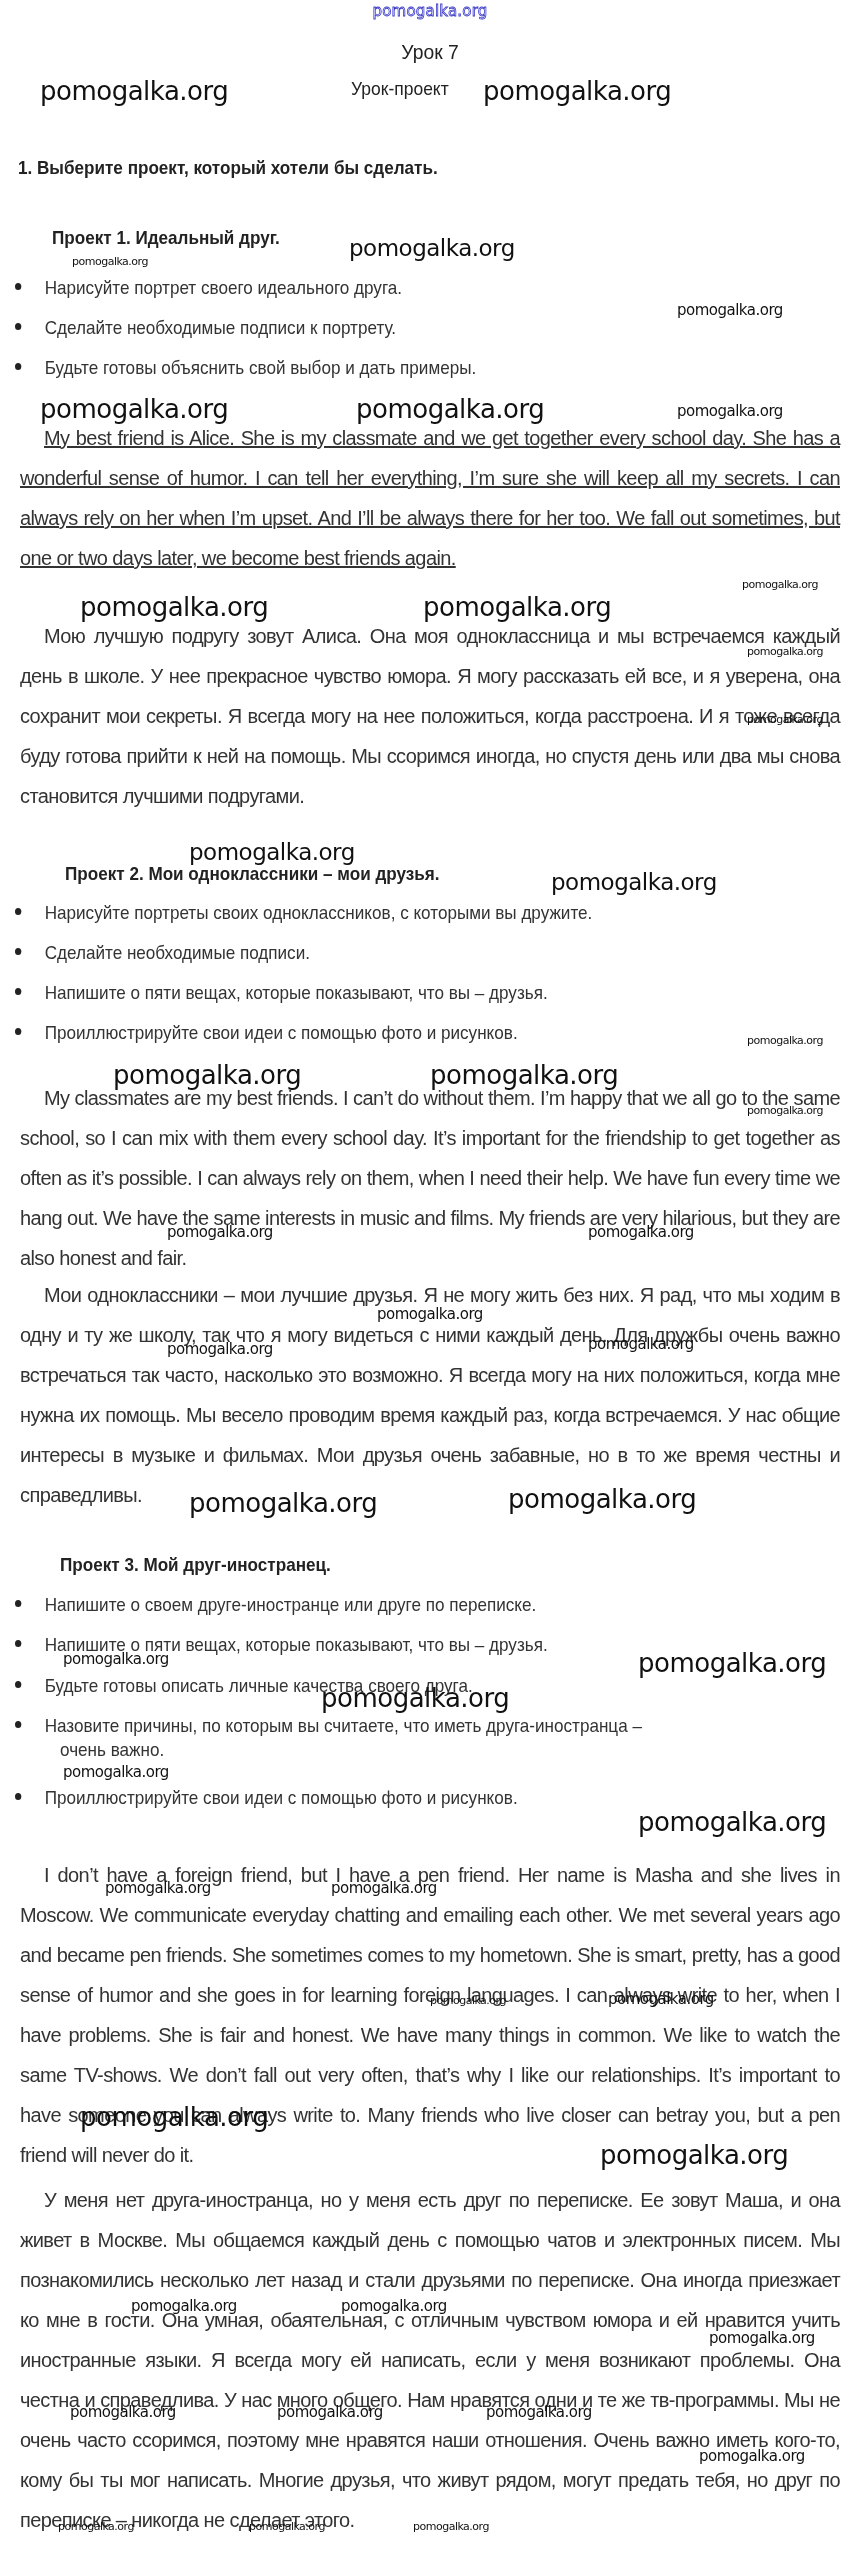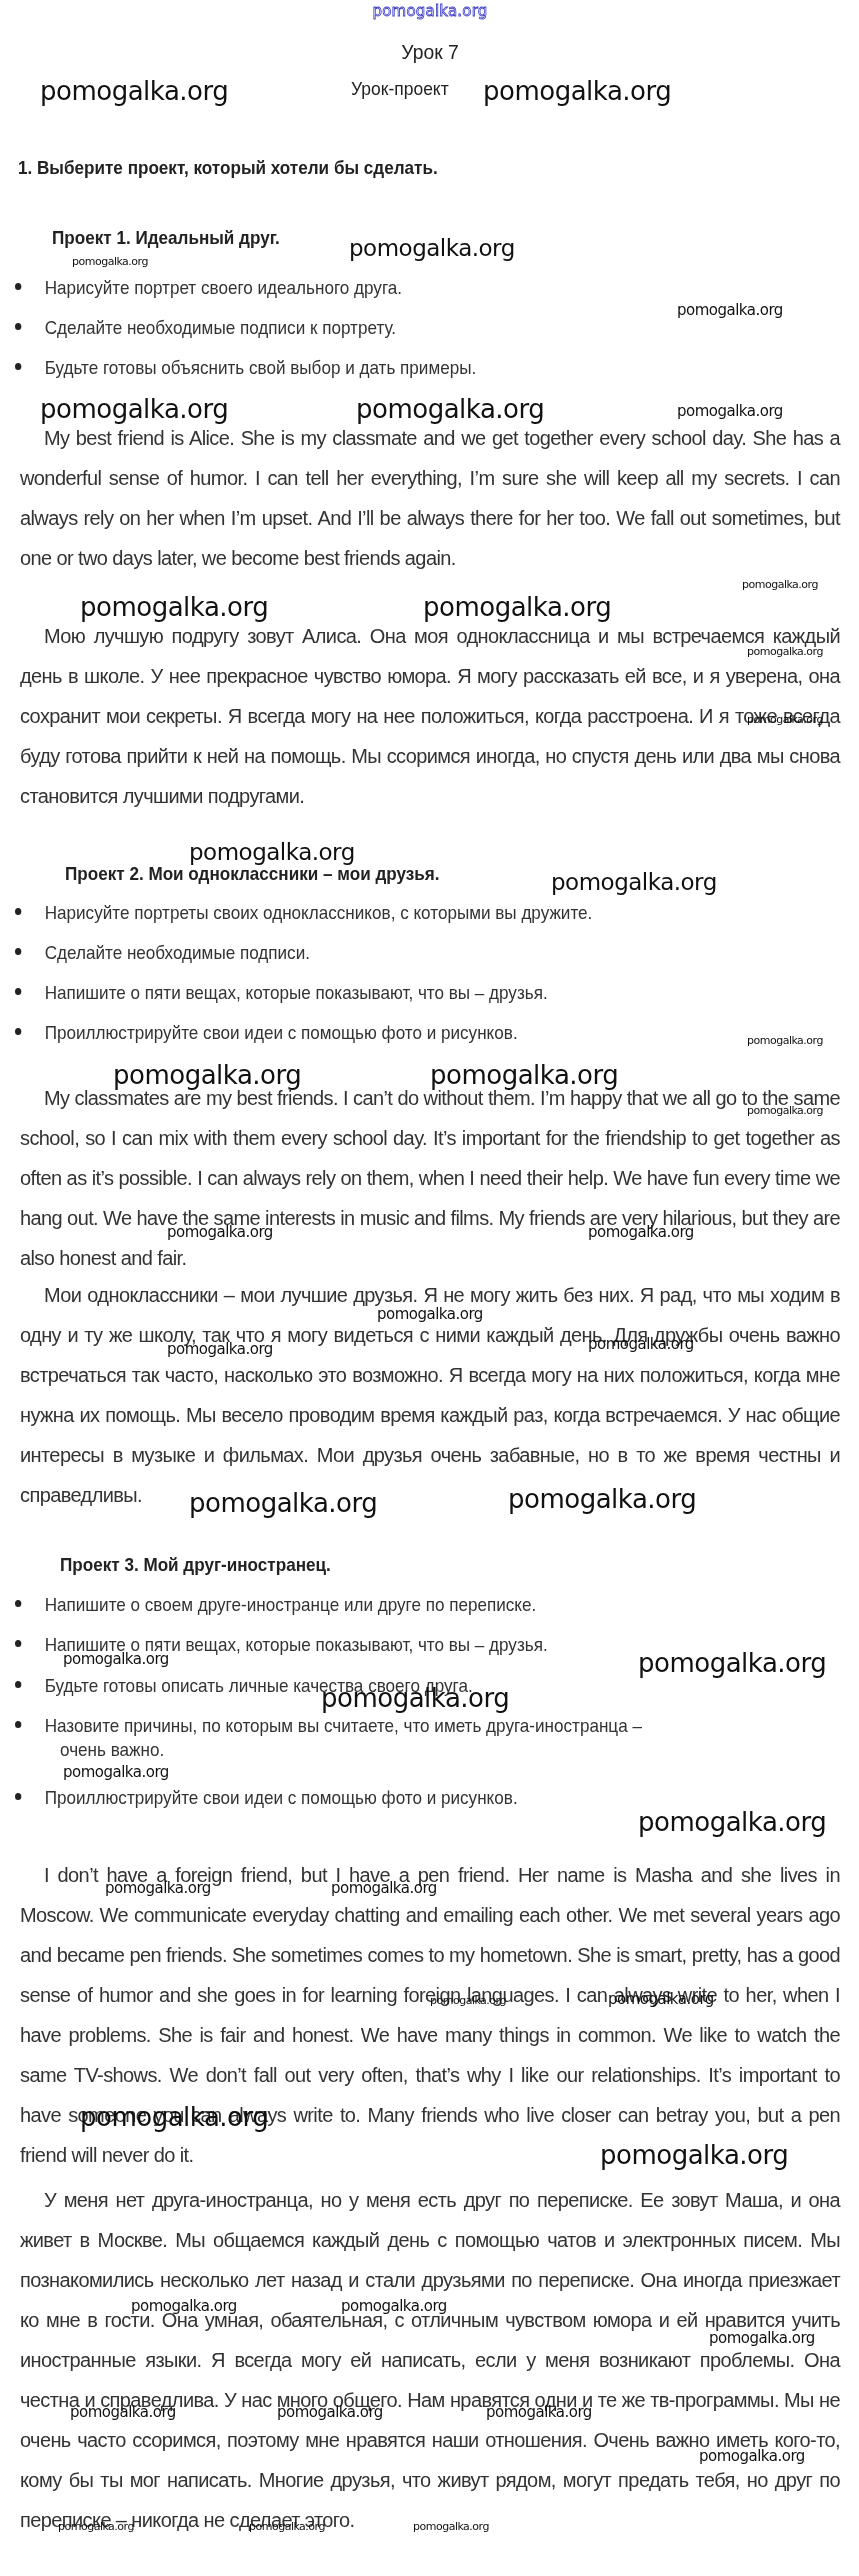--- a/index.html
+++ b/index.html
@@ -37,21 +37,21 @@
 <div class="abs lesson">Урок 7</div>
 <div class="abs subtitle">Урок-проект</div>
 
 <div class="abs task">1.  Выберите проект, который хотели бы сделать.</div>
 
 <div class="abs proj-title" style="top:227px;left:52px;">Проект 1. Идеальный друг.</div>
 <div class="bullet" style="top:277px;"><span class="dot"></span><span>Нарисуйте портрет своего идеального друга.</span></div>
 <div class="bullet" style="top:317px;"><span class="dot"></span><span>Сделайте необходимые подписи к портрету.</span></div>
 <div class="bullet" style="top:357px;"><span class="dot"></span><span>Будьте готовы объяснить свой выбор и дать примеры.</span></div>
 
-<div class="para" style="top:418px;">My best friend is Alice. She is my classmate and we get together every school day. She has a wonderful sense of humor. I can tell her everything, I’m sure she will keep all my secrets. I can always rely on her when I’m upset. And I’ll be always there for her too. We fall out sometimes, but one or two days later, we become best friends again.</div>
+<div class="para" style="top:418px;text-decoration:underline;">My best friend is Alice. She is my classmate and we get together every school day. She has a wonderful sense of humor. I can tell her everything, I’m sure she will keep all my secrets. I can always rely on her when I’m upset. And I’ll be always there for her too. We fall out sometimes, but one or two days later, we become best friends again.</div>
 <div class="para" style="top:616px;">Мою лучшую подругу зовут Алиса. Она моя одноклассница и мы встречаемся каждый день в школе. У нее прекрасное чувство юмора. Я могу рассказать ей все, и я уверена, она сохранит мои секреты. Я всегда могу на нее положиться, когда расстроена. И я тоже всегда буду готова прийти к ней на помощь. Мы ссоримся иногда, но спустя день или два мы снова становится лучшими подругами.</div>
 
 <div class="abs proj-title" style="top:863px;left:65px;">Проект 2. Мои одноклассники – мои друзья.</div>
 <div class="bullet" style="top:902px;"><span class="dot"></span><span>Нарисуйте портреты своих одноклассников, с которыми вы дружите.</span></div>
 <div class="bullet" style="top:942px;"><span class="dot"></span><span>Сделайте необходимые подписи.</span></div>
 <div class="bullet" style="top:982px;"><span class="dot"></span><span>Напишите о пяти вещах, которые показывают, что вы – друзья.</span></div>
 <div class="bullet" style="top:1022px;"><span class="dot"></span><span>Проиллюстрируйте свои идеи с помощью фото и рисунков.</span></div>
 
 <div class="para" style="top:1078px;">My classmates are my best friends. I can’t do without them. I’m happy that we all go to the same school, so I can mix with them every school day. It’s important for the friendship to get together as often as it’s possible. I can always rely on them, when I need their help. We have fun every time we hang out. We have the same interests in music and films. My friends are very hilarious, but they are also honest and fair.</div>
 <div class="para" style="top:1275px;">Мои одноклассники – мои лучшие друзья. Я не могу жить без них. Я рад, что мы ходим в одну и ту же школу, так что я могу видеться с ними каждый день. Для дружбы очень важно встречаться так часто, насколько это возможно. Я всегда могу на них положиться, когда мне нужна их помощь. Мы весело проводим время каждый раз, когда встречаемся. У нас общие интересы в музыке и фильмах. Мои друзья очень забавные, но в то же время честны и справедливы.</div>

